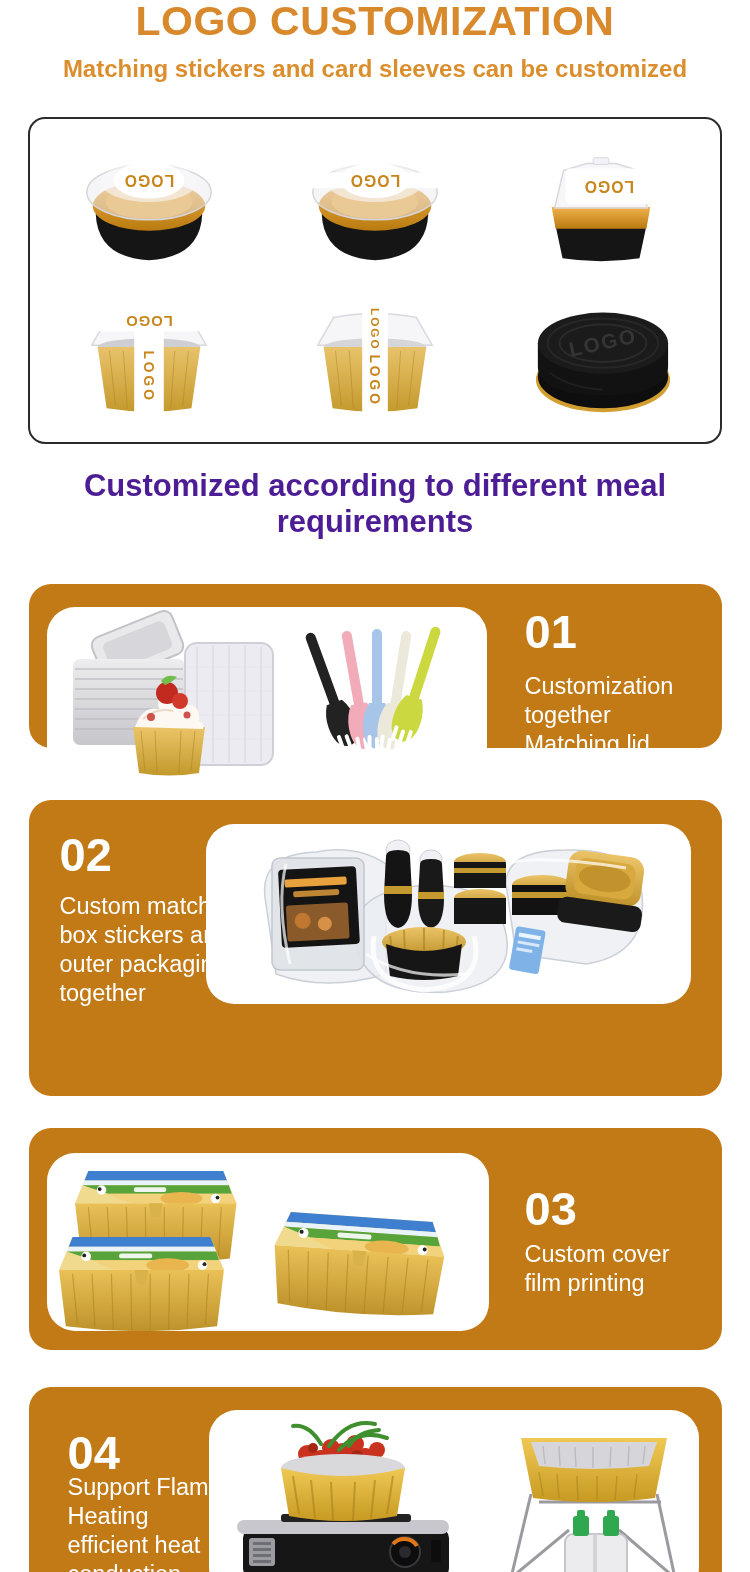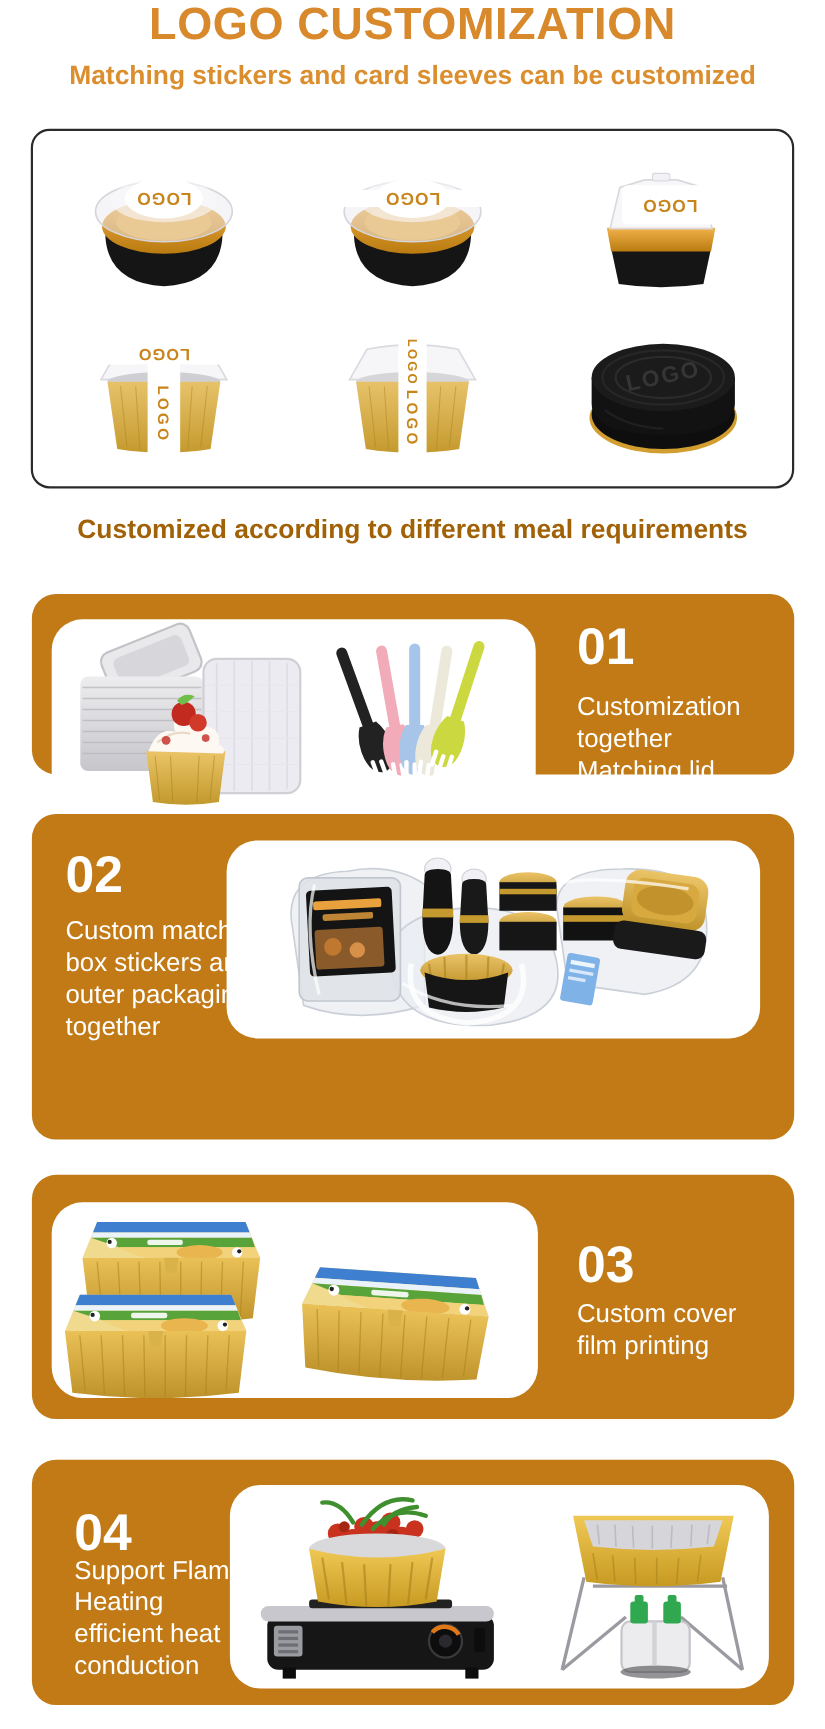--- a/index.html
+++ b/index.html
@@ -1,24 +1,24 @@
 <!DOCTYPE html>
 <html><head>
 <meta charset="utf-8">
 <style>
   html,body{margin:0;padding:0;background:#ffffff;}
   body{width:750px;height:1572px;overflow:hidden;font-family:"Liberation Sans",sans-serif;-webkit-font-smoothing:antialiased;}
   .page-title{padding-top:0;text-align:center;font-size:41px;font-weight:bold;color:#D8892C;letter-spacing:.5px;line-height:1.05;}
   .page-subtitle{margin-top:12px;text-align:center;font-size:24px;font-weight:bold;color:#DB8E2E;}
   .showcase-box{box-sizing:border-box;margin:34px 28px 0;height:327px;background:#fff;border:2.5px solid #2b2b2b;border-radius:17px;display:grid;grid-template-columns:repeat(3,1fr);grid-template-rows:1fr 1fr;align-items:center;justify-items:center;padding:10px 6px;}
   .showcase-cell{width:218px;height:148px;display:flex;align-items:center;justify-content:center;}
-  .section-heading{margin-top:24px;text-align:center;font-size:24px;font-weight:bold;color:#a16207;}
+  .section-heading{margin-top:24px;text-align:center;font-size:31px;font-weight:bold;color:#4c1d95;}
   .cards{margin-top:44px;}
   .card{position:relative;width:693px;margin:0 auto;background:#C17A16;border-radius:22px;}
-  .card-1{height:164px;margin-bottom:36px;}
+  .card-1{height:164px;margin-bottom:52px;}
   .card-2{height:296px;margin-bottom:32px;}
   .card-3{height:222px;margin-bottom:37px;}
   .card-4{height:223px;}
   .panel{position:absolute;background:#fff;border-radius:28px;overflow:hidden;display:flex;align-items:center;justify-content:center;}
   .card-1 .panel{left:18px;top:23px;width:440px;height:182px;}
   .card-2 .panel{right:31px;top:24px;width:485px;height:180px;}
   .card-3 .panel{left:18px;top:25px;width:442px;height:178px;}
   .card-4 .panel{right:23px;top:23px;width:490px;height:185px;}
   .feat-num{position:absolute;color:#fff;font-size:47px;font-weight:bold;line-height:1;}
   .card-1 .feat-num{left:496px;top:24px;}

